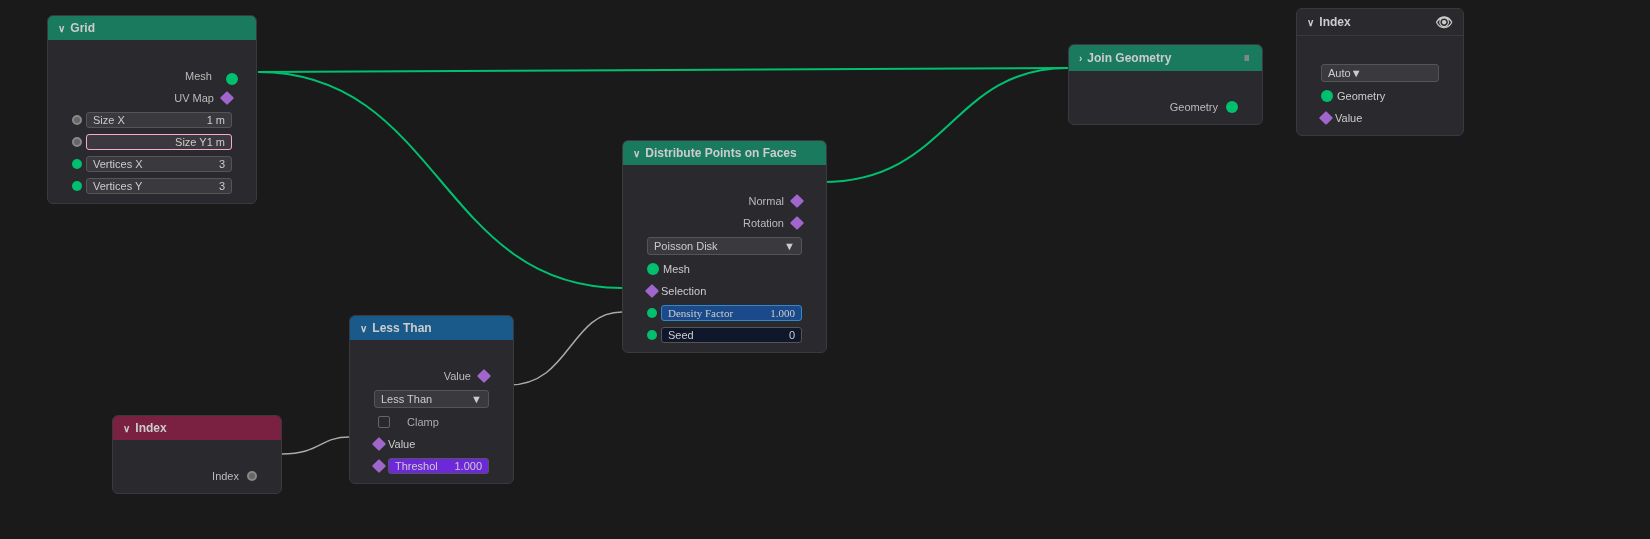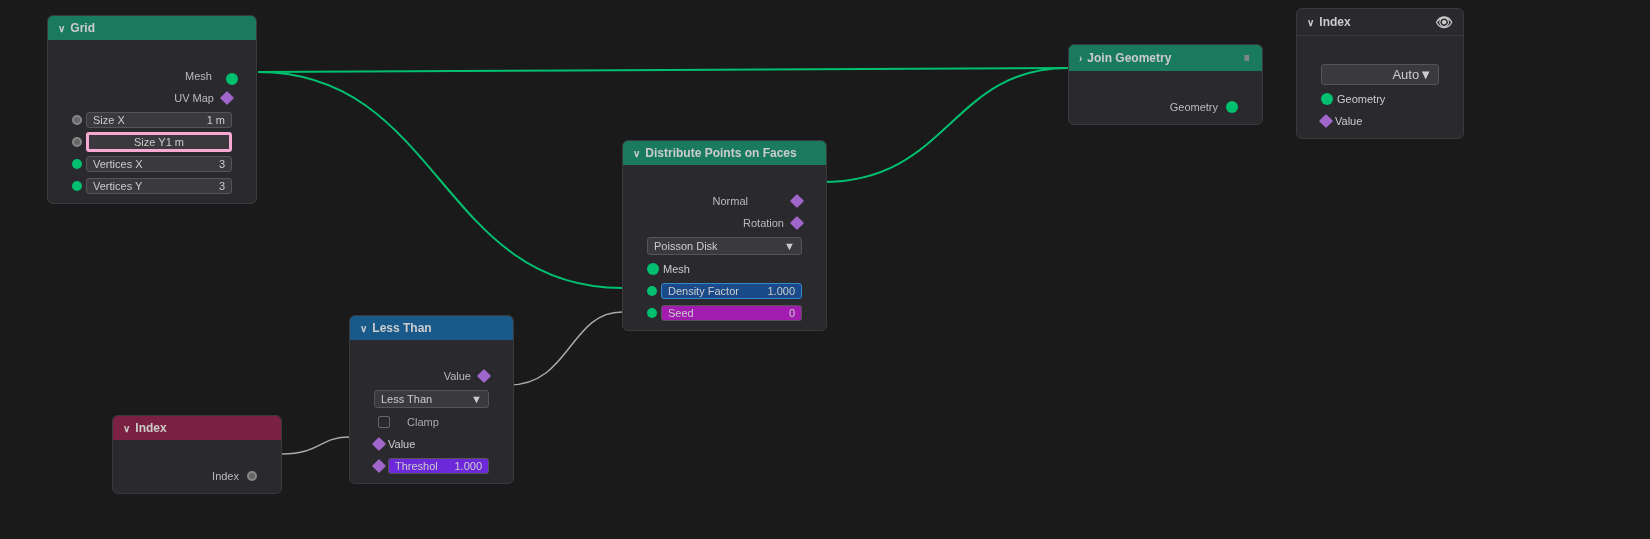--- a/index.html
+++ b/index.html
@@ -205,21 +205,21 @@
     <div class="node-row">
       <div style="width:10px;height:10px;background:#666;border-radius:50%;border:2px solid #888;flex-shrink:0;"></div>
       <div style="flex:1; background:#3a3a3e; border:1px solid #555; border-radius:3px; display:flex; justify-content:space-between; padding:1px 6px; margin-left:4px; font-size:11px;">
         <span>Size X</span>
         <span>1 m</span>
       </div>
     </div>
 
     <div class="node-row">
       <div style="width:10px;height:10px;background:#666;border-radius:50%;border:2px solid #888;flex-shrink:0;"></div>
-      <div style="flex:1; background:#3a3a3e; border:3px solid #f9a8d4; border-radius:3px; display:flex; justify-content:center; padding:1px 6px; margin-left:4px; font-size:11px;">
+      <div style="flex:1; background:#3a3a3e; border:1px solid #f9a8d4; border-radius:3px; display:flex; justify-content:flex-end; padding:1px 6px; margin-left:4px; font-size:11px;">
         <span>Size Y</span>
         <span>1 m</span>
       </div>
     </div>
 
     <div class="node-row">
       <div style="width:10px;height:10px;background:#00c070;border-radius:50%;flex-shrink:0;"></div>
       <div style="flex:1; background:#3a3a3e; border:1px solid #555; border-radius:3px; display:flex; justify-content:space-between; padding:1px 6px; margin-left:4px; font-size:11px;">
         <span>Vertices X</span>
         <span>3</span>
@@ -289,21 +289,21 @@
 </div>
 
 <div class="node node-distribute" style="left:622px; top:140px; width:205px;">
   <div class="node-header" style="background:#1a7a5e;">
     <span class="chevron">∨</span>
     <span>Distribute Points on Faces</span>
   </div>
   <div class="node-body">
 
 
-    <div class="node-row" style="justify-content:space-between;gap:36px;">
+    <div class="node-row" style="justify-content:space-between;">
       <span class="label">Normal</span>
       <div style="width:10px;height:10px;background:#a066cc;transform:rotate(45deg);border-radius:1px;flex-shrink:0;"></div>
     </div>
 
     <div class="node-row" style="justify-content:flex-end;">
       <span class="label">Rotation</span>
       <div style="width:10px;height:10px;background:#a066cc;transform:rotate(45deg);border-radius:1px;flex-shrink:0;"></div>
     </div>
 
     <div style="padding:3px 8px;">
@@ -311,34 +311,38 @@
         <span>Poisson Disk</span>
         <span>▼</span>
       </div>
     </div>
 
     <div class="node-row" style="position:relative;">
       <div style="width:12px;height:12px;background:#00c070;border-radius:50%;flex-shrink:0;margin-right:4px;"></div>
       <span style="font-size:11px;">Mesh</span>
     </div>
 
-
-
-
-    <div class="node-row" style="position:relative;">
+    <div class="node-row" style="position:relative;">
+      <div style="width:10px;height:10px;background:#a066cc;transform:rotate(45deg);border-radius:1px;flex-shrink:0;margin-right:4px;"></div>
+      <span style="font-size:11px;">Selection</span>
+    </div>
+
+
+
+    <div class="node-row" style="position:relative;font-family:Liberation Serif, serif;">
       <div style="width:10px;height:10px;background:#00c070;border-radius:50%;flex-shrink:0;margin-right:4px;"></div>
       <div style="flex:1; background:#1a4a8a; border:1px solid #3388cc; border-radius:3px; display:flex; justify-content:space-between; padding:1px 6px; font-size:11px;">
         <span>Density Factor</span>
         <span>1.000</span>
       </div>
     </div>
 
     <div class="node-row" style="position:relative;">
       <div style="width:10px;height:10px;background:#00c070;border-radius:50%;flex-shrink:0;margin-right:4px;"></div>
-      <div style="flex:1; background:#a21caf; border:1px solid #555; border-radius:3px; display:flex; justify-content:space-between; padding:1px 6px; font-size:11px;">
+      <div style="flex:1; background:#0f172a; border:1px solid #555; border-radius:3px; display:flex; justify-content:space-between; padding:1px 6px; font-size:11px;">
         <span>Seed</span>
         <span>0</span>
       </div>
     </div>
   </div>
 </div>
 
 <div class="node node-join" style="left:1068px; top:44px; width:195px;">
   <div class="node-header" style="background:#1a7a5e; display:flex; align-items:center; justify-content:space-between;">
     <div style="display:flex;align-items:center;gap:5px;">
@@ -359,21 +363,21 @@
   <div class="node-header" style="background:#2a2a2e; border-bottom:1px solid #3a3a3e; display:flex; align-items:center; justify-content:space-between;">
     <div style="display:flex;align-items:center;gap:5px;">
       <span class="chevron">∨</span>
       <span>Index</span>
     </div>
     <span style="font-size:14px;">👁</span>
   </div>
   <div class="node-body">
 
     <div style="padding:3px 8px;">
-      <div style="background:#3a3a3e; border:1px solid #555; border-radius:3px; display:flex; justify-content:flex-end; align-items:center; padding:2px 6px; font-size:13px; cursor:pointer;">
+      <div style="background:#3a3a3e; border:1px solid #555; border-radius:3px; display:flex; justify-content:flex-start; align-items:center; padding:2px 6px; font-size:11px; cursor:pointer;">
         <span>Auto</span>
         <span>▼</span>
       </div>
     </div>
 
     <div class="node-row" style="position:relative;">
       <div style="width:12px;height:12px;background:#00c070;border-radius:50%;flex-shrink:0;margin-right:4px;"></div>
       <span style="font-size:11px;">Geometry</span>
     </div>
 

